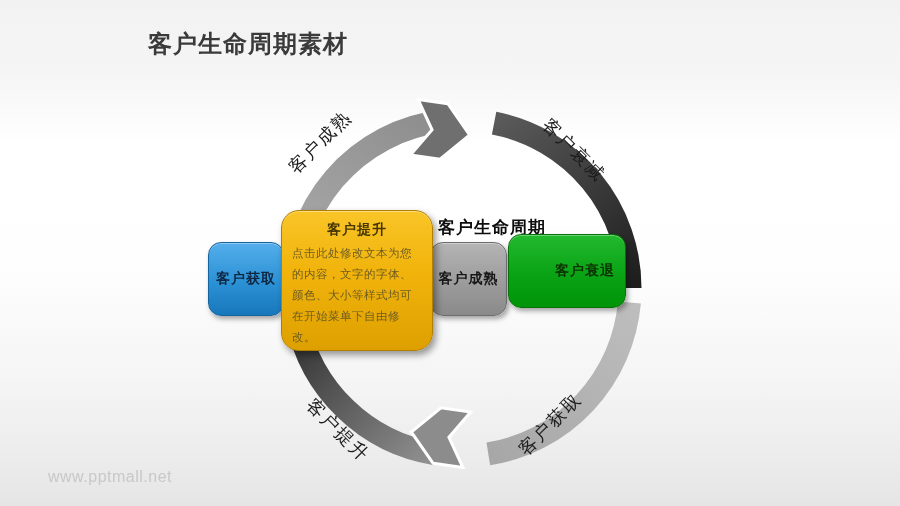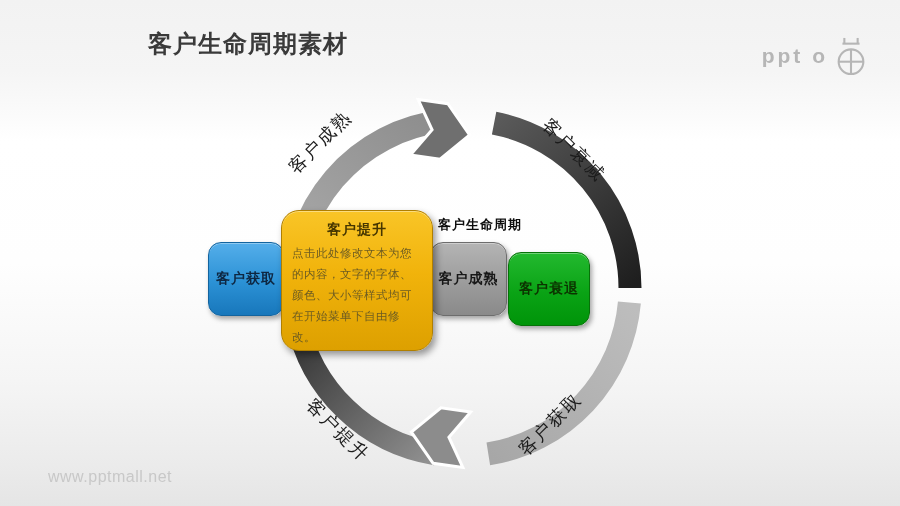--- a/index.html
+++ b/index.html
@@ -23,43 +23,43 @@
   .ring-label{
     position:absolute;z-index:3;font-size:18px;color:#1c1c1c;white-space:nowrap;
     transform-origin:center center;letter-spacing:2px;
   }
   .rl-tl{left:320px;top:142px;transform:translate(-50%,-50%) rotate(-45deg);}
   .rl-tr{left:574px;top:150px;transform:translate(-50%,-50%) rotate(45deg);}
   .rl-bl{left:338px;top:430px;transform:translate(-50%,-50%) rotate(45deg);}
   .rl-br{left:550px;top:424px;transform:translate(-50%,-50%) rotate(-45deg);}
   .center-label{
     position:absolute;left:438px;top:216px;z-index:4;
-    font-size:13px;font-weight:bold;color:#0d0d0d;letter-spacing:1px;
+    font-size:17px;font-weight:bold;color:#0d0d0d;letter-spacing:1px;
   }
   
   .box{
     position:absolute;z-index:5;border-radius:13px;
     display:flex;align-items:center;justify-content:center;
     font-size:14px;font-weight:bold;letter-spacing:1px;
     box-shadow:2px 3px 5px rgba(0,0,0,0.35), inset 0 1px 0 rgba(255,255,255,0.35);
   }
   .box-blue{
     left:208px;top:242px;width:74px;height:72px;
     background:linear-gradient(180deg,#54aeea 0%,#2b91d5 55%,#1877bb 100%);
     border:1px solid #13649f;color:#0e2742;
   }
   .box-gray{
     left:430px;top:242px;width:75px;height:72px;
     background:linear-gradient(180deg,#b4b4b4 0%,#9c9c9c 55%,#8a8a8a 100%);
     border:1px solid #6d6d6d;color:#181818;
   }
   .box-green{
-    left:508px;top:252px;width:80px;height:72px;
+    left:508px;top:234px;width:80px;height:72px;
     background:linear-gradient(180deg,#23b92f 0%,#0aa315 55%,#009409 100%);
-    border:1px solid #067208;color:#0c3300;
+    border:1px solid #067208;color:#0c3300;padding-left:36px;
   }
   .box-red{
     left:593px;top:242px;width:81px;height:72px;
     background:linear-gradient(180deg,#f42222 0%,#e00606 55%,#cf0000 100%);
     border:1px solid #9d0404;color:#4a0606;
   }
   .box-yellow{
     left:281px;top:210px;width:150px;height:139px;z-index:6;border-radius:18px;
     background:linear-gradient(180deg,#f9c527 0%,#f1b30b 45%,#dda000 100%);
     border:1px solid #b07f00;color:#3f3000;
@@ -79,31 +79,20 @@
     font-size:16px;color:#c8c8c8;letter-spacing:0.5px;
   }
 </style>
 </head>
 <body>
 
 <div class="stage">
 
   <h1 class="page-title">客户生命周期素材</h1>
 
-  <div class="logo">
-    <span class="logo-text">ppt o</span>
-    <svg class="logo-icon" width="38" height="40" viewBox="0 0 40 42" fill="none" stroke="#b6b6b6" stroke-width="2.2">
-      <circle cx="20" cy="27" r="13"></circle>
-      <line x1="20" y1="14" x2="20" y2="40"></line>
-      <line x1="7" y1="27" x2="33" y2="27"></line>
-      <line x1="11" y1="8" x2="29" y2="8"></line>
-      <line x1="13" y1="8" x2="13" y2="2"></line>
-      <line x1="27" y1="8" x2="27" y2="2"></line>
-    </svg>
-  </div>
 
   <svg class="ring-svg" width="900" height="506" viewBox="0 0 900 506">
     <defs>
       <linearGradient id="gL" gradientUnits="userSpaceOnUse" x1="294" y1="294" x2="442" y2="121">
         <stop offset="0" stop-color="#adadad"></stop>
           <stop offset="1" stop-color="#8d8d8d"></stop>
       </linearGradient>
       <linearGradient id="gTR" gradientUnits="userSpaceOnUse" x1="494" y1="123" x2="630" y2="288">
         <stop offset="0" stop-color="#5a5a5a"></stop>
           <stop offset="1" stop-color="#1e1e1e"></stop>

